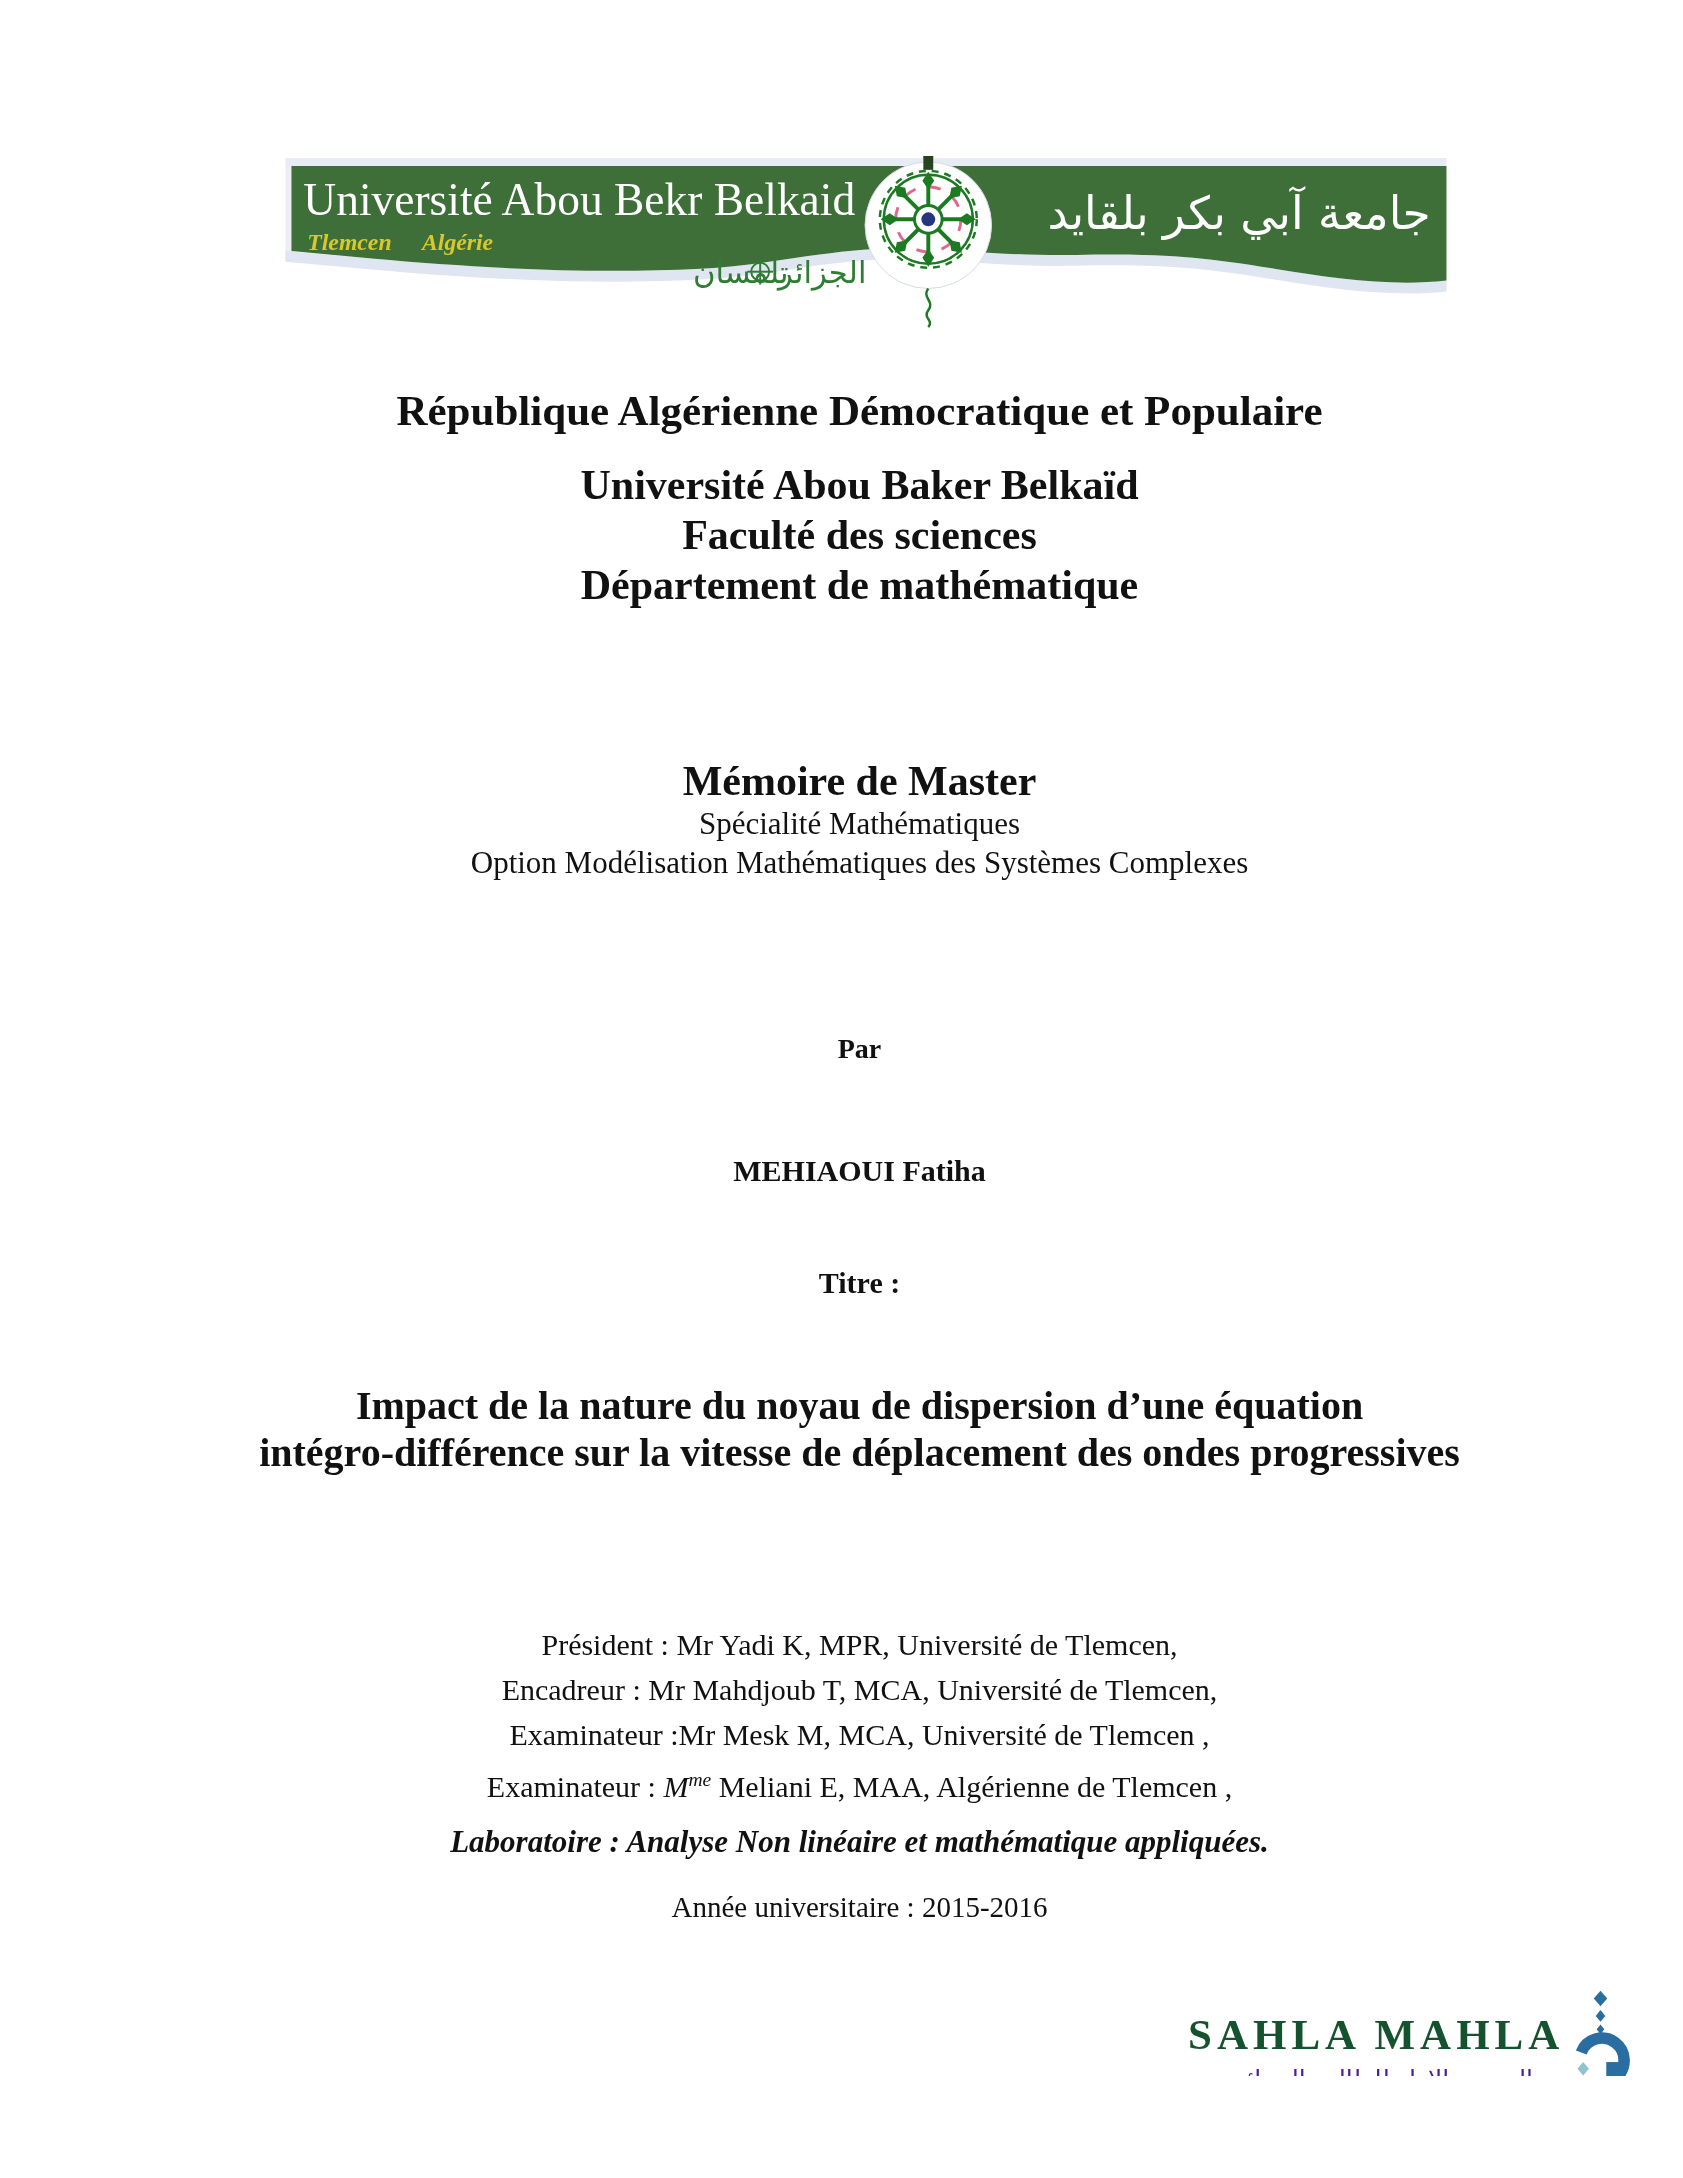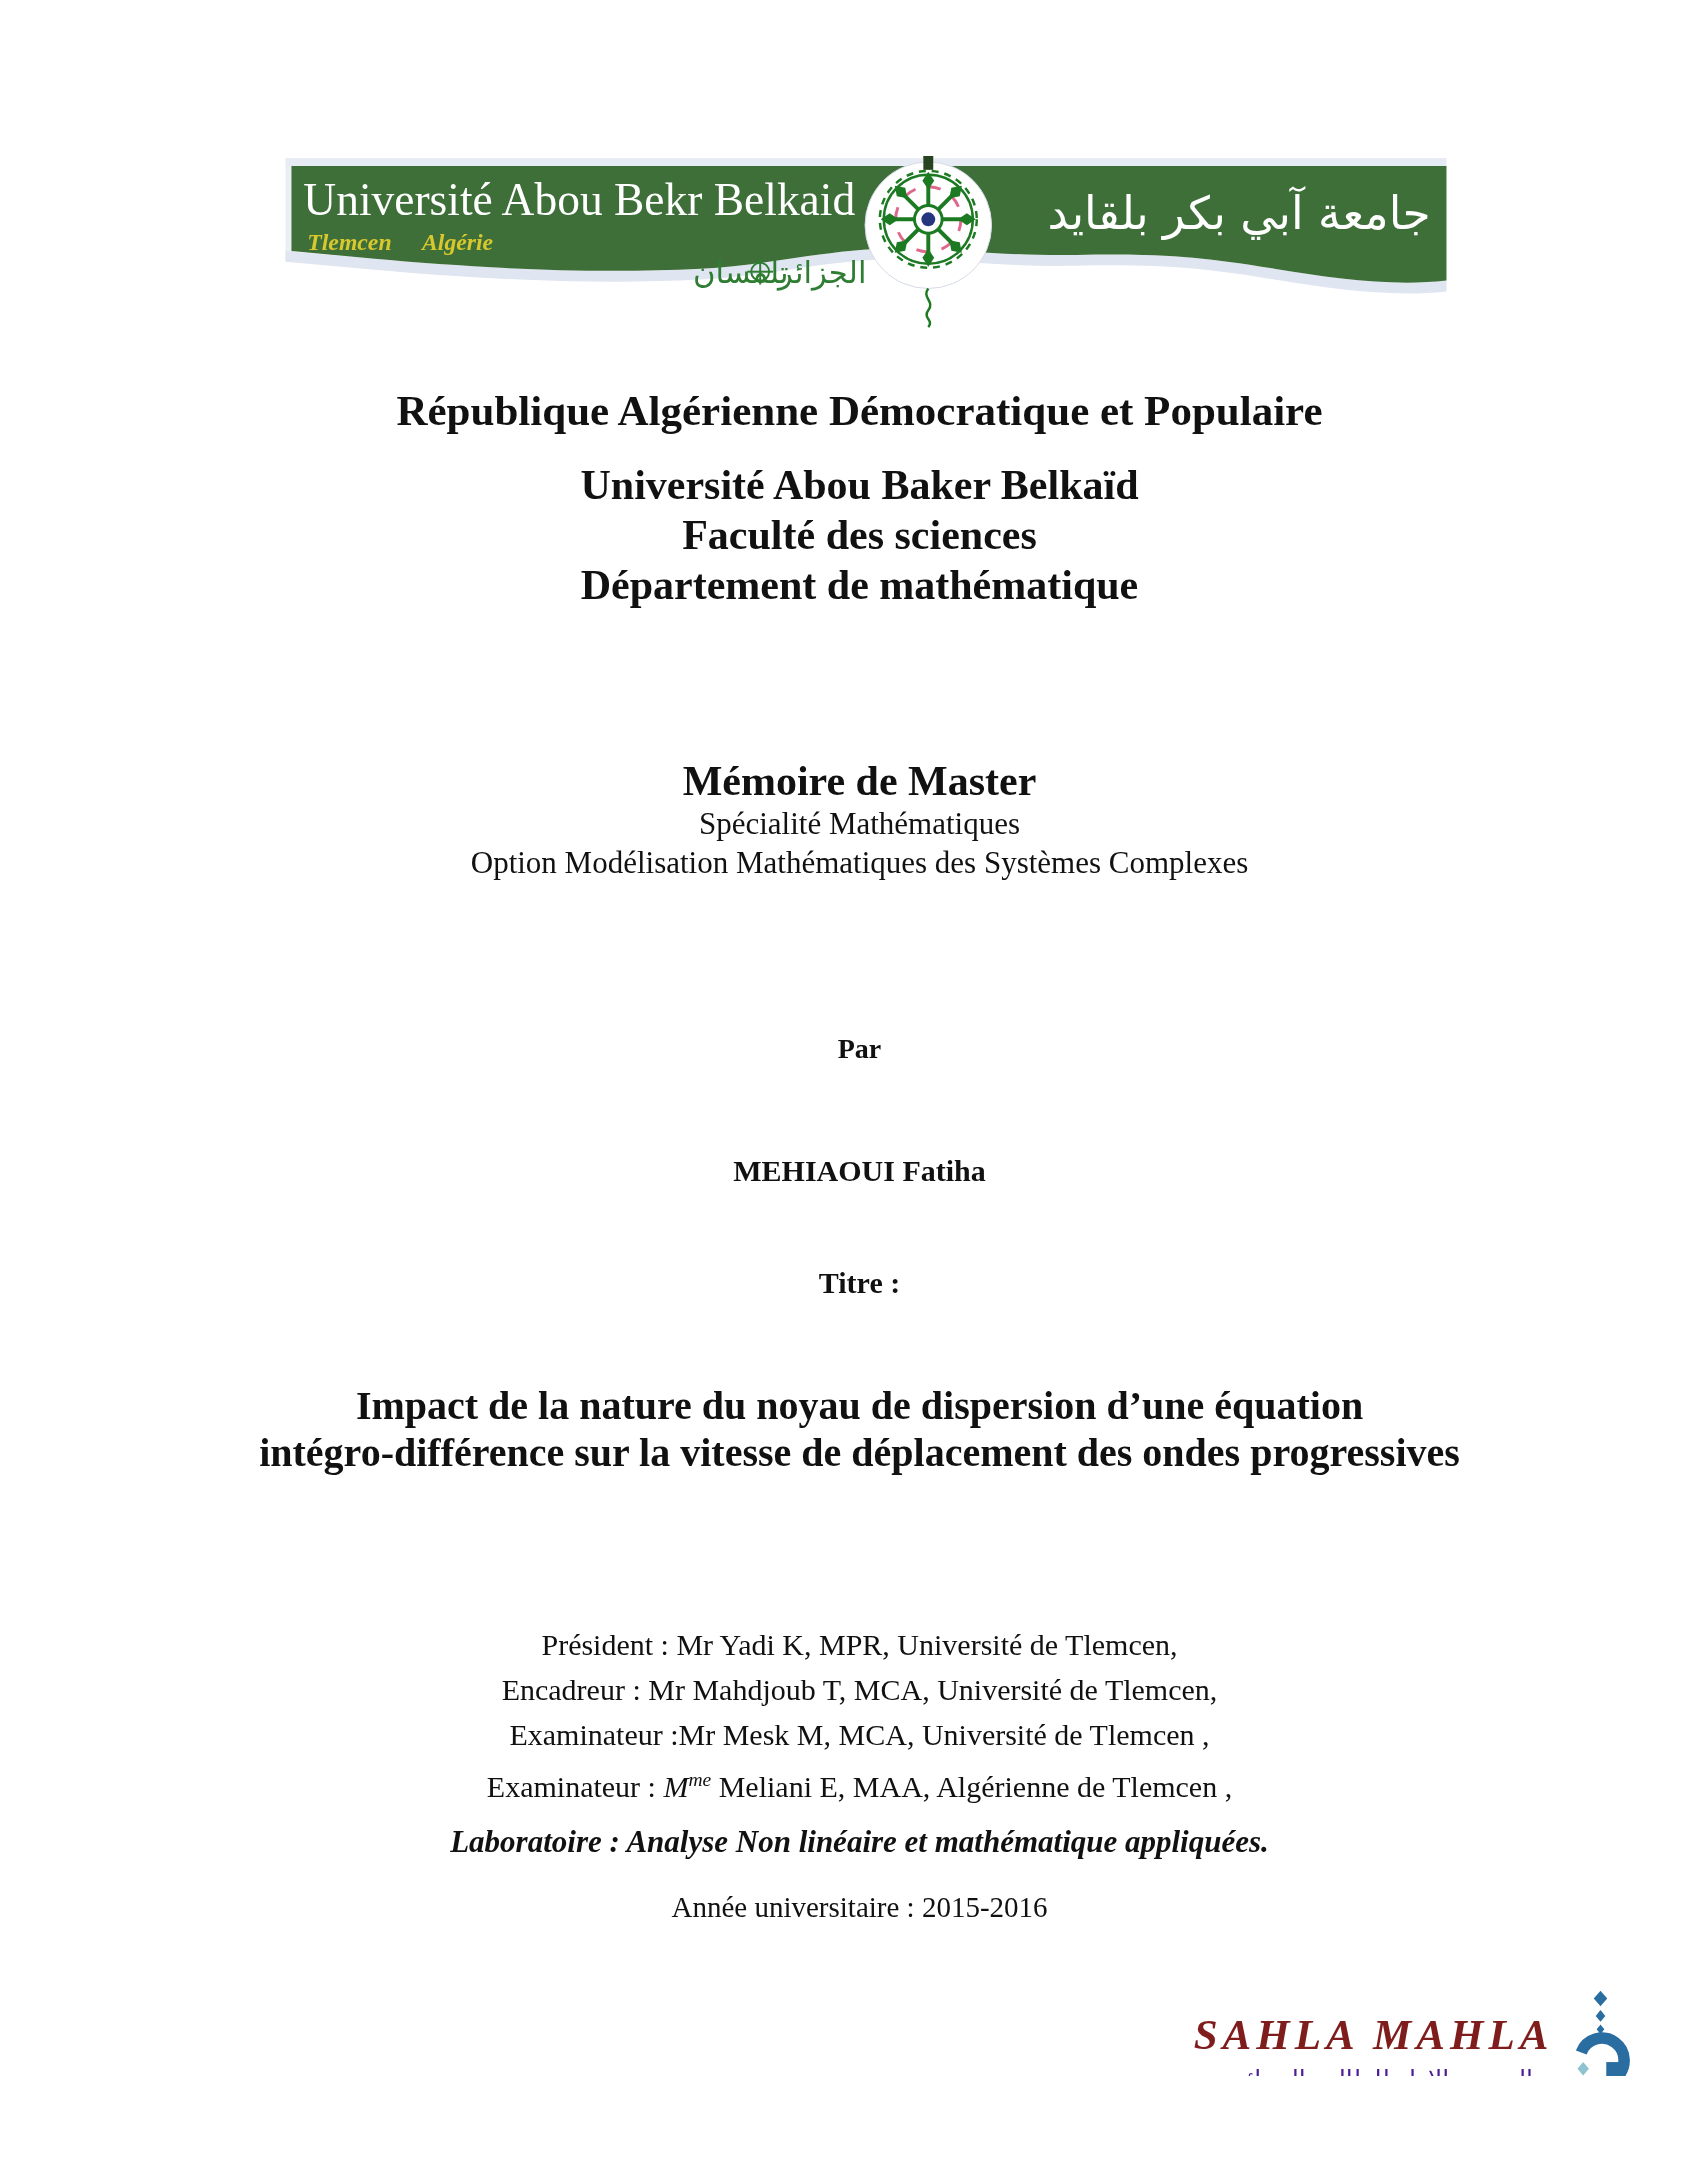--- a/index.html
+++ b/index.html
@@ -126,21 +126,21 @@
     <div>Président : Mr Yadi K, MPR, Université de Tlemcen,</div>
     <div>Encadreur : Mr Mahdjoub T, MCA, Université de Tlemcen,</div>
     <div>Examinateur :Mr Mesk M, MCA, Université de Tlemcen ,</div>
     <div><span>Examinateur : </span><span class="it">M</span><sup>me</sup><span> Meliani E, MAA, Algérienne de Tlemcen ,</span></div>
   </div>
 
   <div class="line bi fs31" style="top:1822px;">Laboratoire : Analyse Non linéaire et mathématique appliquées.</div>
   <div class="line fs29" style="top:1891px;">Année universitaire : 2015-2016</div>
 
   <div class="wm">
-    <div class="wm-name" style="color:#7f1d1d;font-style:italic;">SAHLA MAHLA</div>
+    <div class="wm-name" style="color:#14532d;">SAHLA MAHLA</div>
     <div class="wm-tagline" style="color:#4c1d95;">المصدر الاول للطالب الجزائري</div>
   </div>
   <div class="wm-mark">
     <svg width="77" height="127" viewBox="0 0 80 130">
       <g fill="#2a6da0">
         <path d="M40,2 l7,8 -7,8 -7,-8 z"></path>
         <path d="M40,22 l5,6 -5,6 -5,-6 z"></path>
         <path d="M40,37 l4,5 -4,5 -4,-5 z"></path>
         <rect x="46" y="76" width="20" height="36"></rect>
         <rect x="10" y="94" width="26" height="12"></rect>

